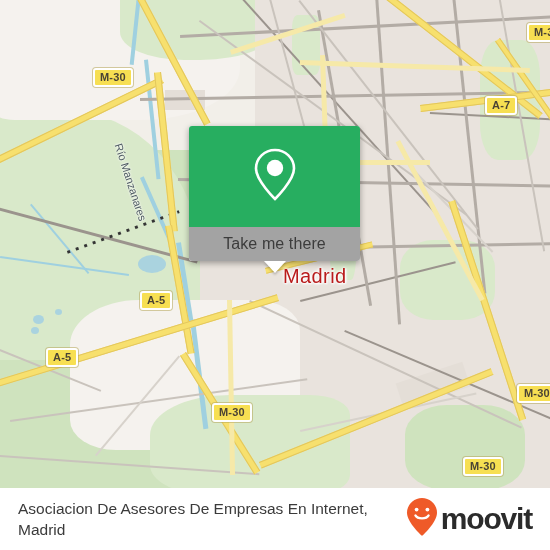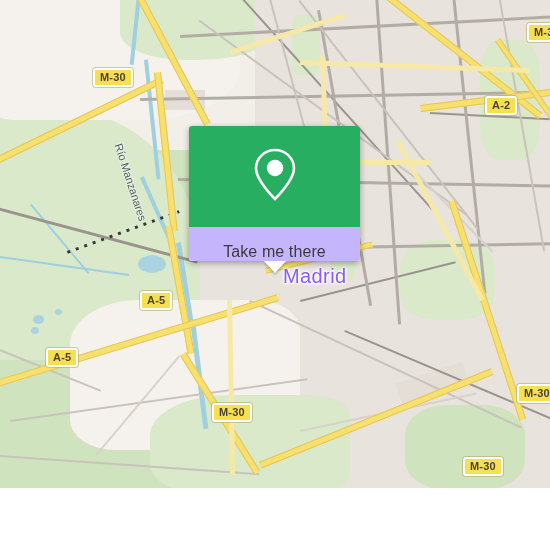--- a/index.html
+++ b/index.html
@@ -41,43 +41,43 @@
 
   
   .shield{
     position:absolute;background:#f7df52;border:2px solid #ffffff;
     border-radius:3px;color:#4a4335;font-size:11px;font-weight:bold;
     padding:1px 5px 2px 5px;line-height:12px;letter-spacing:.2px;
     box-shadow:0 0 0 1px rgba(180,165,90,.55);
     font-family:"Liberation Sans",sans-serif;white-space:nowrap;
   }
   .citylabel{
-    position:absolute;color:#8b5cf6;font-size:20px;letter-spacing:.4px;
+    position:absolute;color:#b91c1c;font-size:20px;letter-spacing:.4px;
     text-shadow:0 0 3px #fff,0 0 3px #fff,0 0 4px #fff,1px 1px 2px #fff;
     font-family:"Liberation Sans",sans-serif;
   }
   .riverlabel{
     position:absolute;color:#4e5a62;font-size:11px;white-space:nowrap;
     text-shadow:0 0 2px #fff,0 0 3px #fff;
     transform-origin:0 0;font-family:"Liberation Sans",sans-serif;
   }
 
   
   .popup{
     position:absolute;left:189px;top:126px;width:171px;
     box-shadow:0 2px 6px rgba(0,0,0,.35);
     border-radius:3px;background:#ffffff;
   }
   .popup-head{
     height:101px;border-radius:3px 3px 0 0;
     display:flex;align-items:center;justify-content:center;
   }
   .popup-body{
-    height:34px;display:flex;align-items:flex-end;justify-content:center;
-    border-radius:0 0 3px 3px;background:#c4b5fd;
+    height:34px;display:flex;align-items:center;justify-content:center;
+    border-radius:0 0 3px 3px;background:#a3a3a3;
   }
   .popup-body span{
     color:#3c3c3c;font-size:16px;letter-spacing:.1px;
     font-family:"Liberation Sans",sans-serif;
   }
   .popup-tail{
     position:absolute;left:50%;margin-left:-11px;top:135px;
     width:0;height:0;border-left:11px solid transparent;
     border-right:11px solid transparent;border-top:12px solid #ffffff;
     filter:drop-shadow(0 2px 1px rgba(0,0,0,.22));
@@ -191,21 +191,21 @@
     <div class="road prim" style="left:325px;top:55px;width:120px;height:5px;transform:rotate(88deg);"></div>
     <div class="road prim" style="left:400px;top:140px;width:180px;height:5px;transform:rotate(62deg);"></div>
     <div class="road prim" style="left:232px;top:300px;width:175px;height:5px;transform:rotate(89deg);"></div>
     <div class="road prim" style="left:230px;top:50px;width:120px;height:5px;transform:rotate(-18deg);"></div>
 
     <div class="riverlabel" style="left:124px;top:142px;transform:rotate(72deg);">Río Manzanares</div>
     <div class="citylabel" style="left:283px;top:265px;">Madrid</div>
 
     <div id="shields">
         <div class="shield" style="left: 93px; top: 68px;">M-30</div>
-        <div class="shield" style="left: 485px; top: 96px;">A-2</div>
+        <div class="shield" style="left: 485px; top: 96px;">A-7</div>
         <div class="shield" style="left: 527px; top: 23px;">M-30</div>
         <div class="shield" style="left: 140px; top: 291px;">A-5</div>
         <div class="shield" style="left: 46px; top: 348px;">A-5</div>
         <div class="shield" style="left: 212px; top: 403px;">M-30</div>
         <div class="shield" style="left: 517px; top: 384px;">M-30</div>
         <div class="shield" style="left: 463px; top: 457px;">M-30</div>
       </div>
 
     <div class="popup">
       <div class="popup-head" style="background: rgb(39, 174, 96);">
@@ -217,14 +217,28 @@
         </span>
       </div>
       <div class="popup-body">
         <span>Take me there</span>
       </div>
       <div class="popup-tail"></div>
     </div>
 
   </div>
 
+  <div class="footer">
+    <div class="footer-title">Asociacion De Asesores De Empresas En Internet, Madrid</div>
+    <div class="brand">
+      <span>
+        <svg width="32" height="40" viewBox="0 0 32 40" aria-hidden="true">
+          <path d="M16 1 C7.7 1 1 7.6 1 15.8 C1 25.6 16 39 16 39 C16 39 31 25.6 31 15.8 C31 7.6 24.3 1 16 1 Z" fill="#ef5a28"></path>
+          <circle cx="10.6" cy="12.6" r="1.9" fill="#ffffff"></circle>
+          <circle cx="21.4" cy="12.6" r="1.9" fill="#ffffff"></circle>
+          <path d="M9.4 18.4 C11.6 22.4 20.4 22.4 22.6 18.4" fill="none" stroke="#ffffff" stroke-width="2.3" stroke-linecap="round"></path>
+        </svg>
+      </span>
+      <span class="brand-word">moovit</span>
+    </div>
+  </div>
 
 </div>
 
 </body></html>

